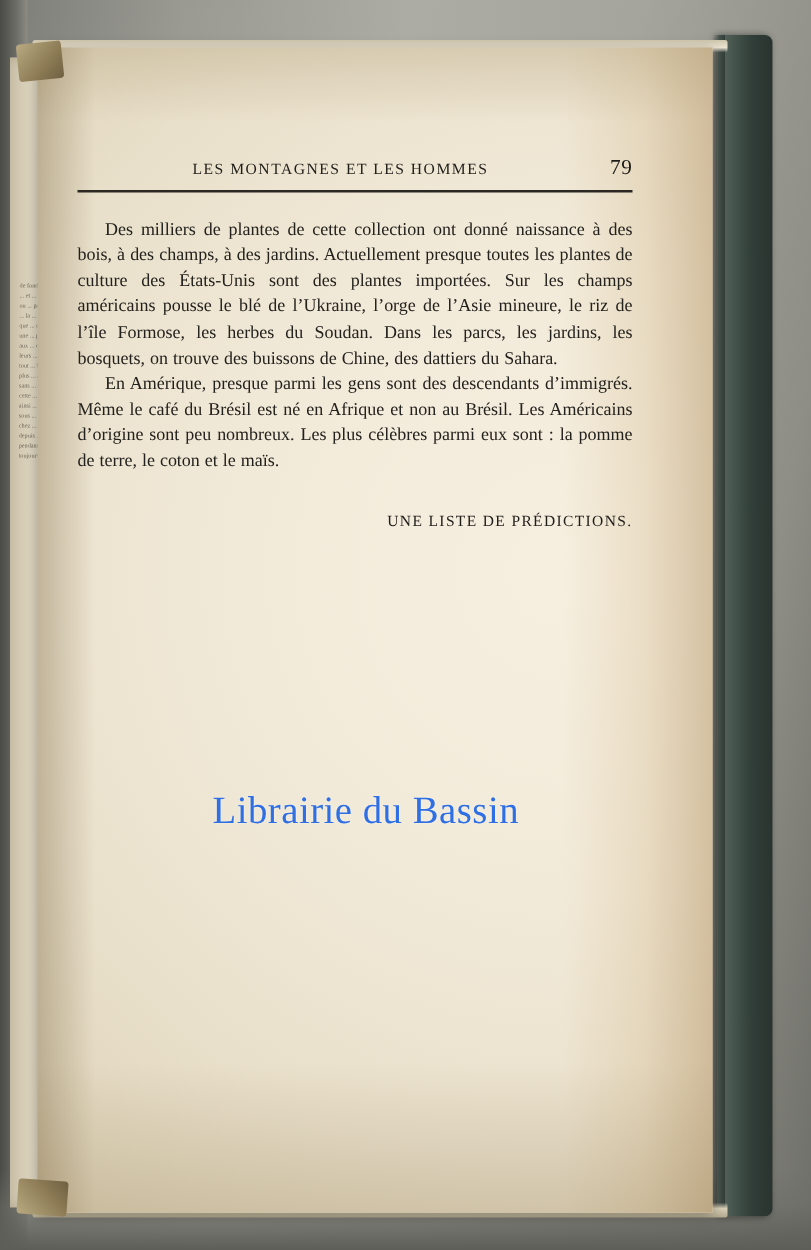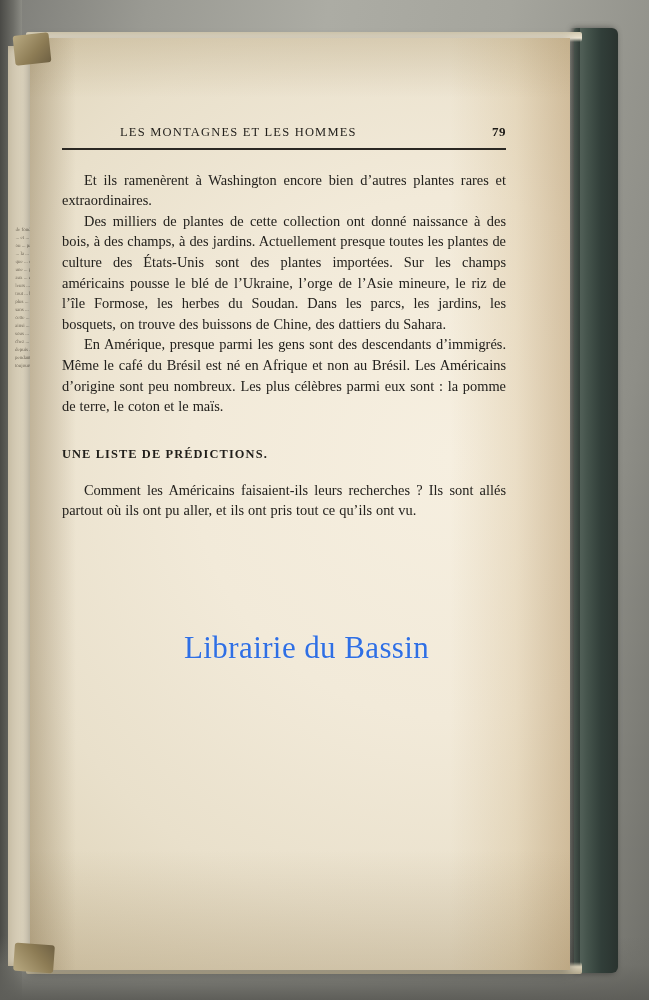--- a/index.html
+++ b/index.html
@@ -142,26 +142,26 @@
   .running-head {
     display: flex;
     align-items: baseline;
     justify-content: space-between;
     padding-bottom: 6px;
   }
   .rh-title {
     font-variant: small-caps;
     letter-spacing: 1.2px;
     font-size: 12.5px;
-    margin-left: 58px;
+    margin-left: 92px;
     color: #201e1a;
   }
   .rh-page {
-    font-size: 13px;
-    font-weight: 700;
+    font-size: 17px;
+    font-weight: 400;
     color: #1d1b17;
     letter-spacing: 0.5px;
   }
   .rule {
     height: 1.6px;
     background: #2b2823;
     margin-top: 2px;
     margin-bottom: 20px;
     width: 100%;
   }
@@ -169,40 +169,38 @@
     margin: 0;
     text-indent: 22px;
     font-size: 14.4px;
     line-height: 20.6px;
     text-align: justify;
     word-spacing: 0.4px;
     color: #23211d;
   }
   .section-head {
     margin: 30px 0 18px 0;
-    text-align: left;
+    text-align: right;
     font-variant: small-caps;
     letter-spacing: 1.1px;
     font-size: 12.4px;
     color: #201e1a;
-    font-weight: bold;
   }
 
   
   .watermark {
     position: absolute;
     left: 140px;
     top: 592px;
     font-family: "Liberation Serif", serif;
     font-size: 31px;
     color: #2f6fe4;
     letter-spacing: 0.4px;
     text-shadow: 0 0 2px rgba(255,255,255,0.55);
     white-space: nowrap;
-    margin-left: 14px;
   }
 
   
   .edge-top {
     position: absolute;
     left: 18px; top: 12px; width: 556px; height: 10px;
     background: linear-gradient(180deg, #cfc6ad 0%, #ece4d2 60%, rgba(236,228,210,0) 100%);
     border-radius: 2px;
   }
   .edge-bottom {
@@ -252,29 +250,27 @@
 
       <div class="content">
 
         <div class="running-head">
           <span class="rh-title">LES MONTAGNES ET LES HOMMES</span>
           <span class="rh-page">79</span>
         </div>
         <div class="rule"></div>
 
         <div class="body-text">
-          <p>Et ils ramenèrent à Washington encore bien d’autres plantes rares et extraordinaires.</p>
           <p>Des milliers de plantes de cette collection ont donné naissance à des bois, à des champs, à des jardins. Actuellement presque toutes les plantes de culture des États-Unis sont des plantes importées. Sur les champs américains pousse le blé de l’Ukraine, l’orge de l’Asie mineure, le riz de l’île Formose, les herbes du Soudan. Dans les parcs, les jardins, les bosquets, on trouve des buissons de Chine, des dattiers du Sahara.</p>
           <p>En Amérique, presque parmi les gens sont des descendants d’immigrés. Même le café du Brésil est né en Afrique et non au Brésil. Les Américains d’origine sont peu nombreux. Les plus célèbres parmi eux sont : la pomme de terre, le coton et le maïs.</p>
         </div>
 
         <div class="section-head">UNE LISTE DE PRÉDICTIONS.</div>
 
         <div class="body-text">
-          <p>Comment les Américains faisaient-ils leurs recherches ? Ils sont allés partout où ils ont pu aller, et ils ont pris tout ce qu’ils ont vu.</p>
         </div>
       </div>
 
       <div class="watermark">Librairie du Bassin</div>
     </div>
 
     <div class="corner-tl"></div>
     <div class="corner-bl"></div>
   </div>
 </div>

